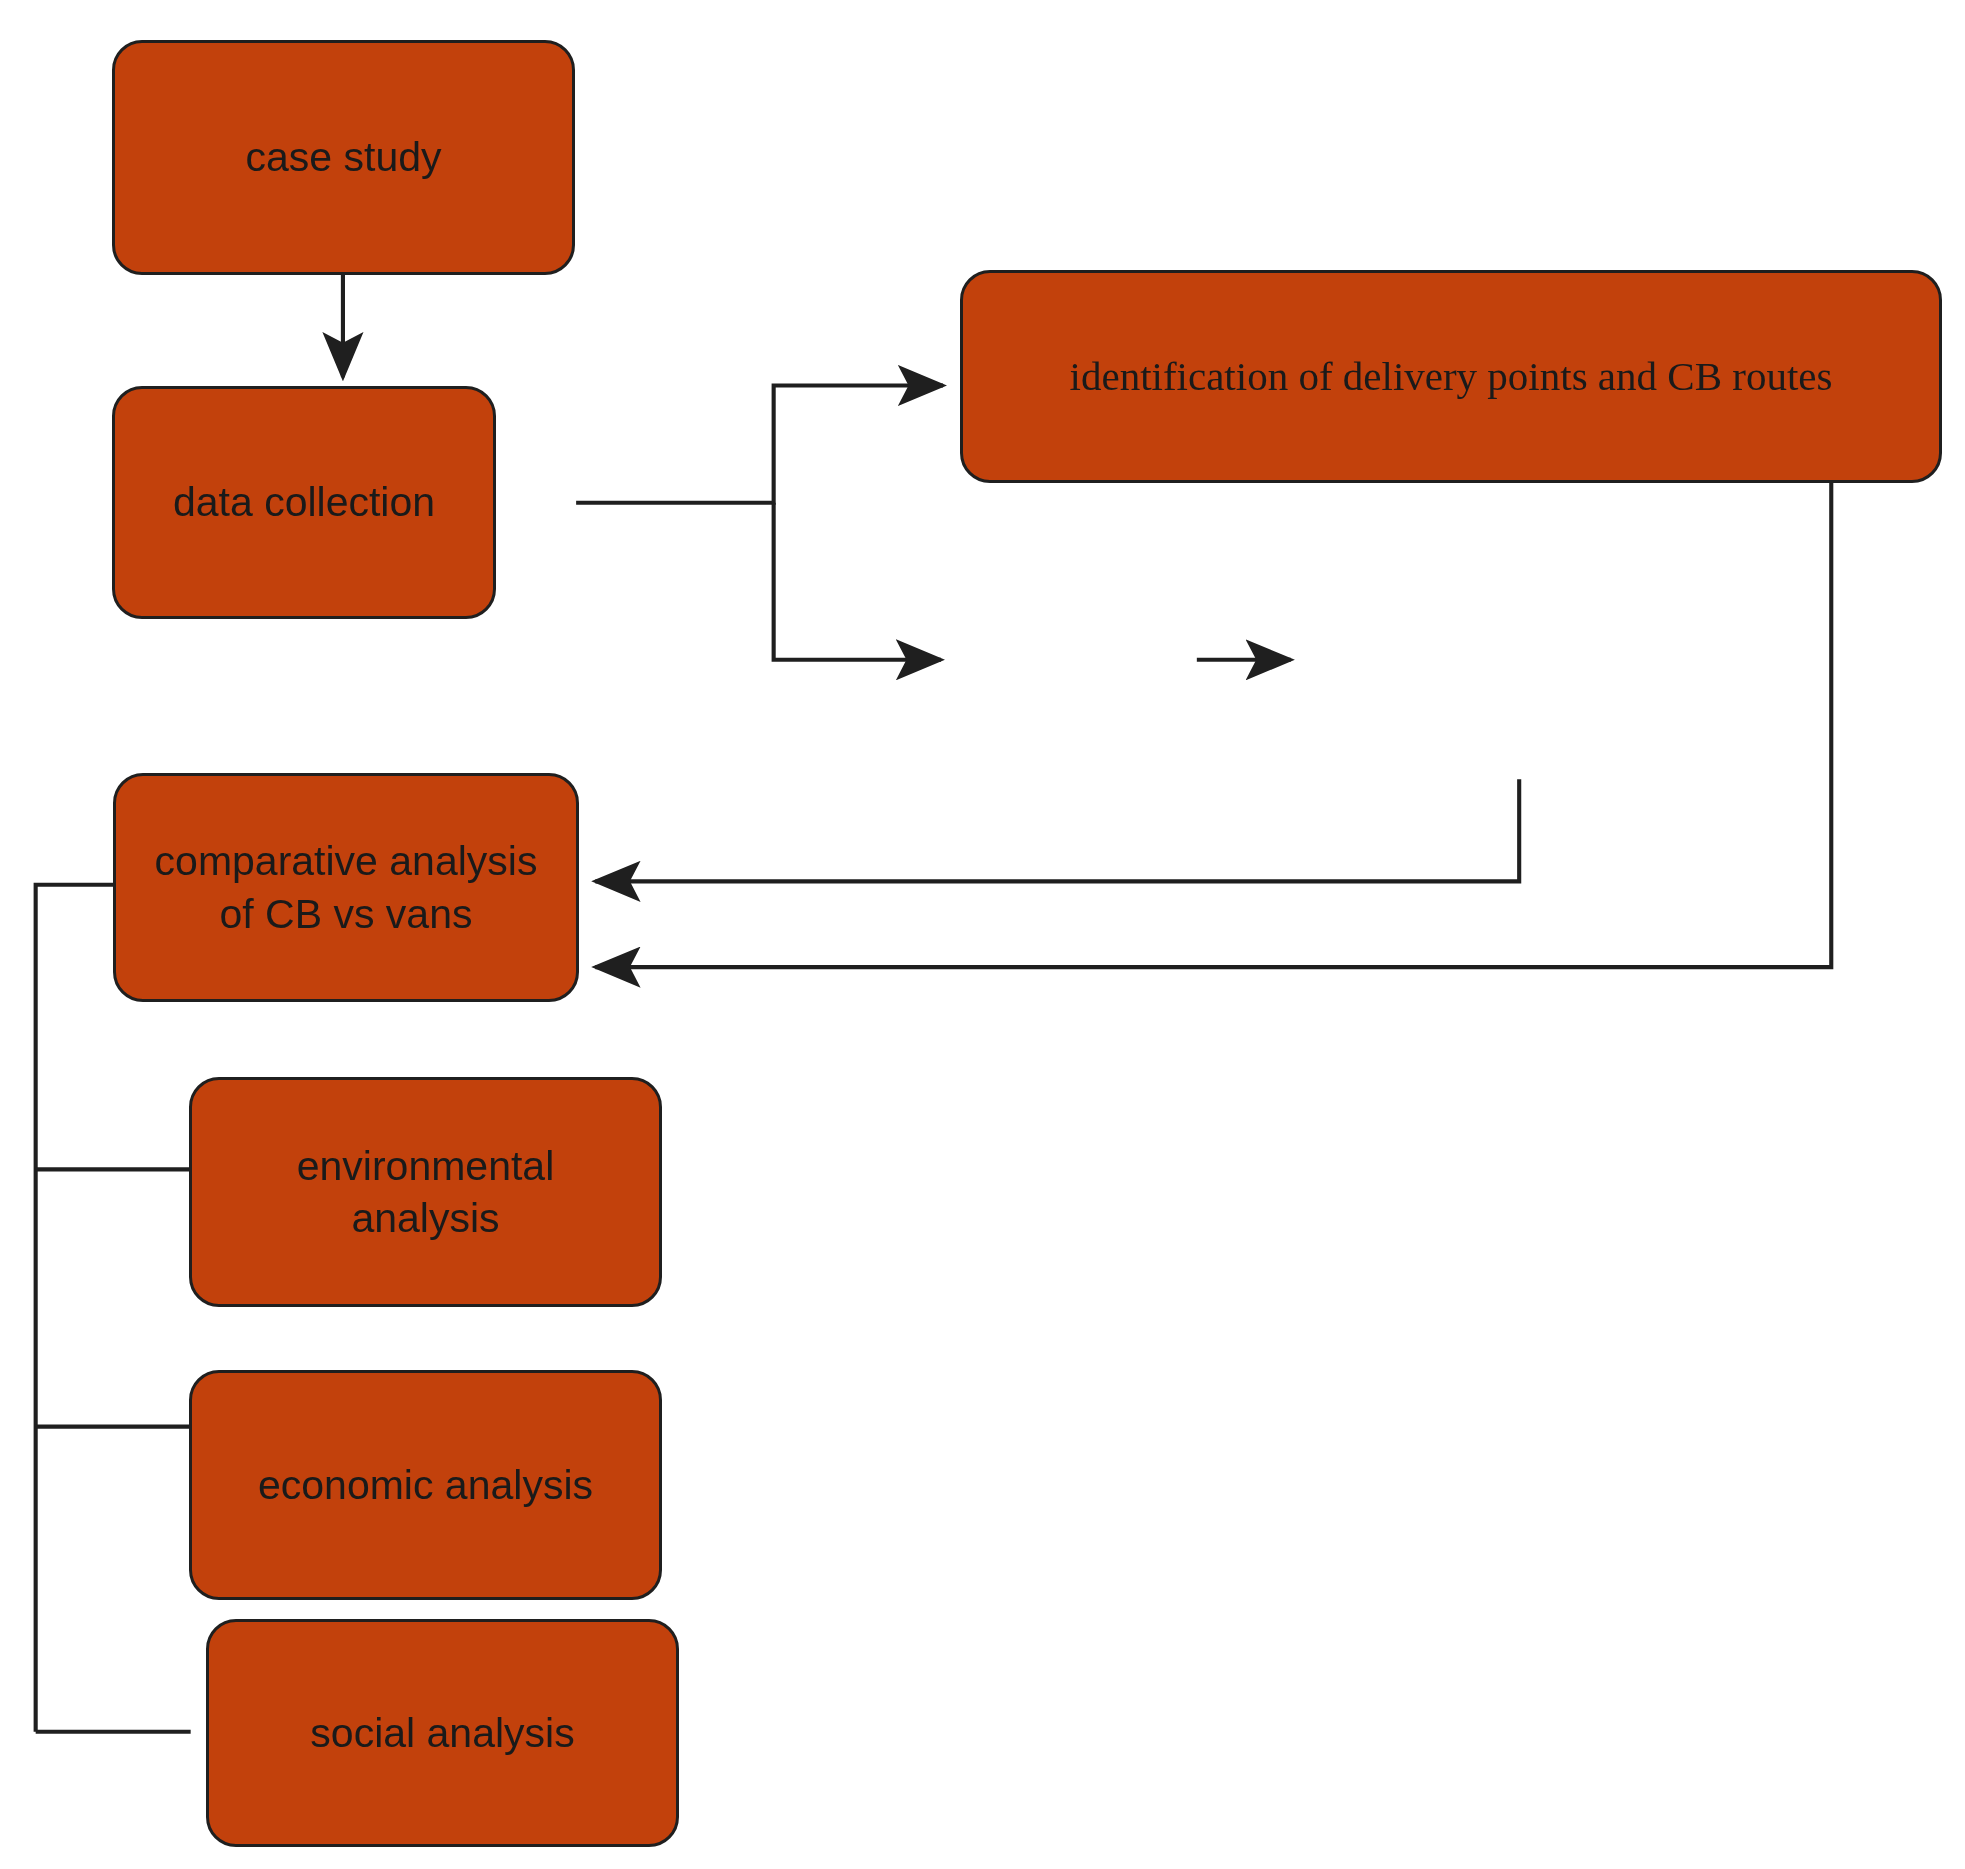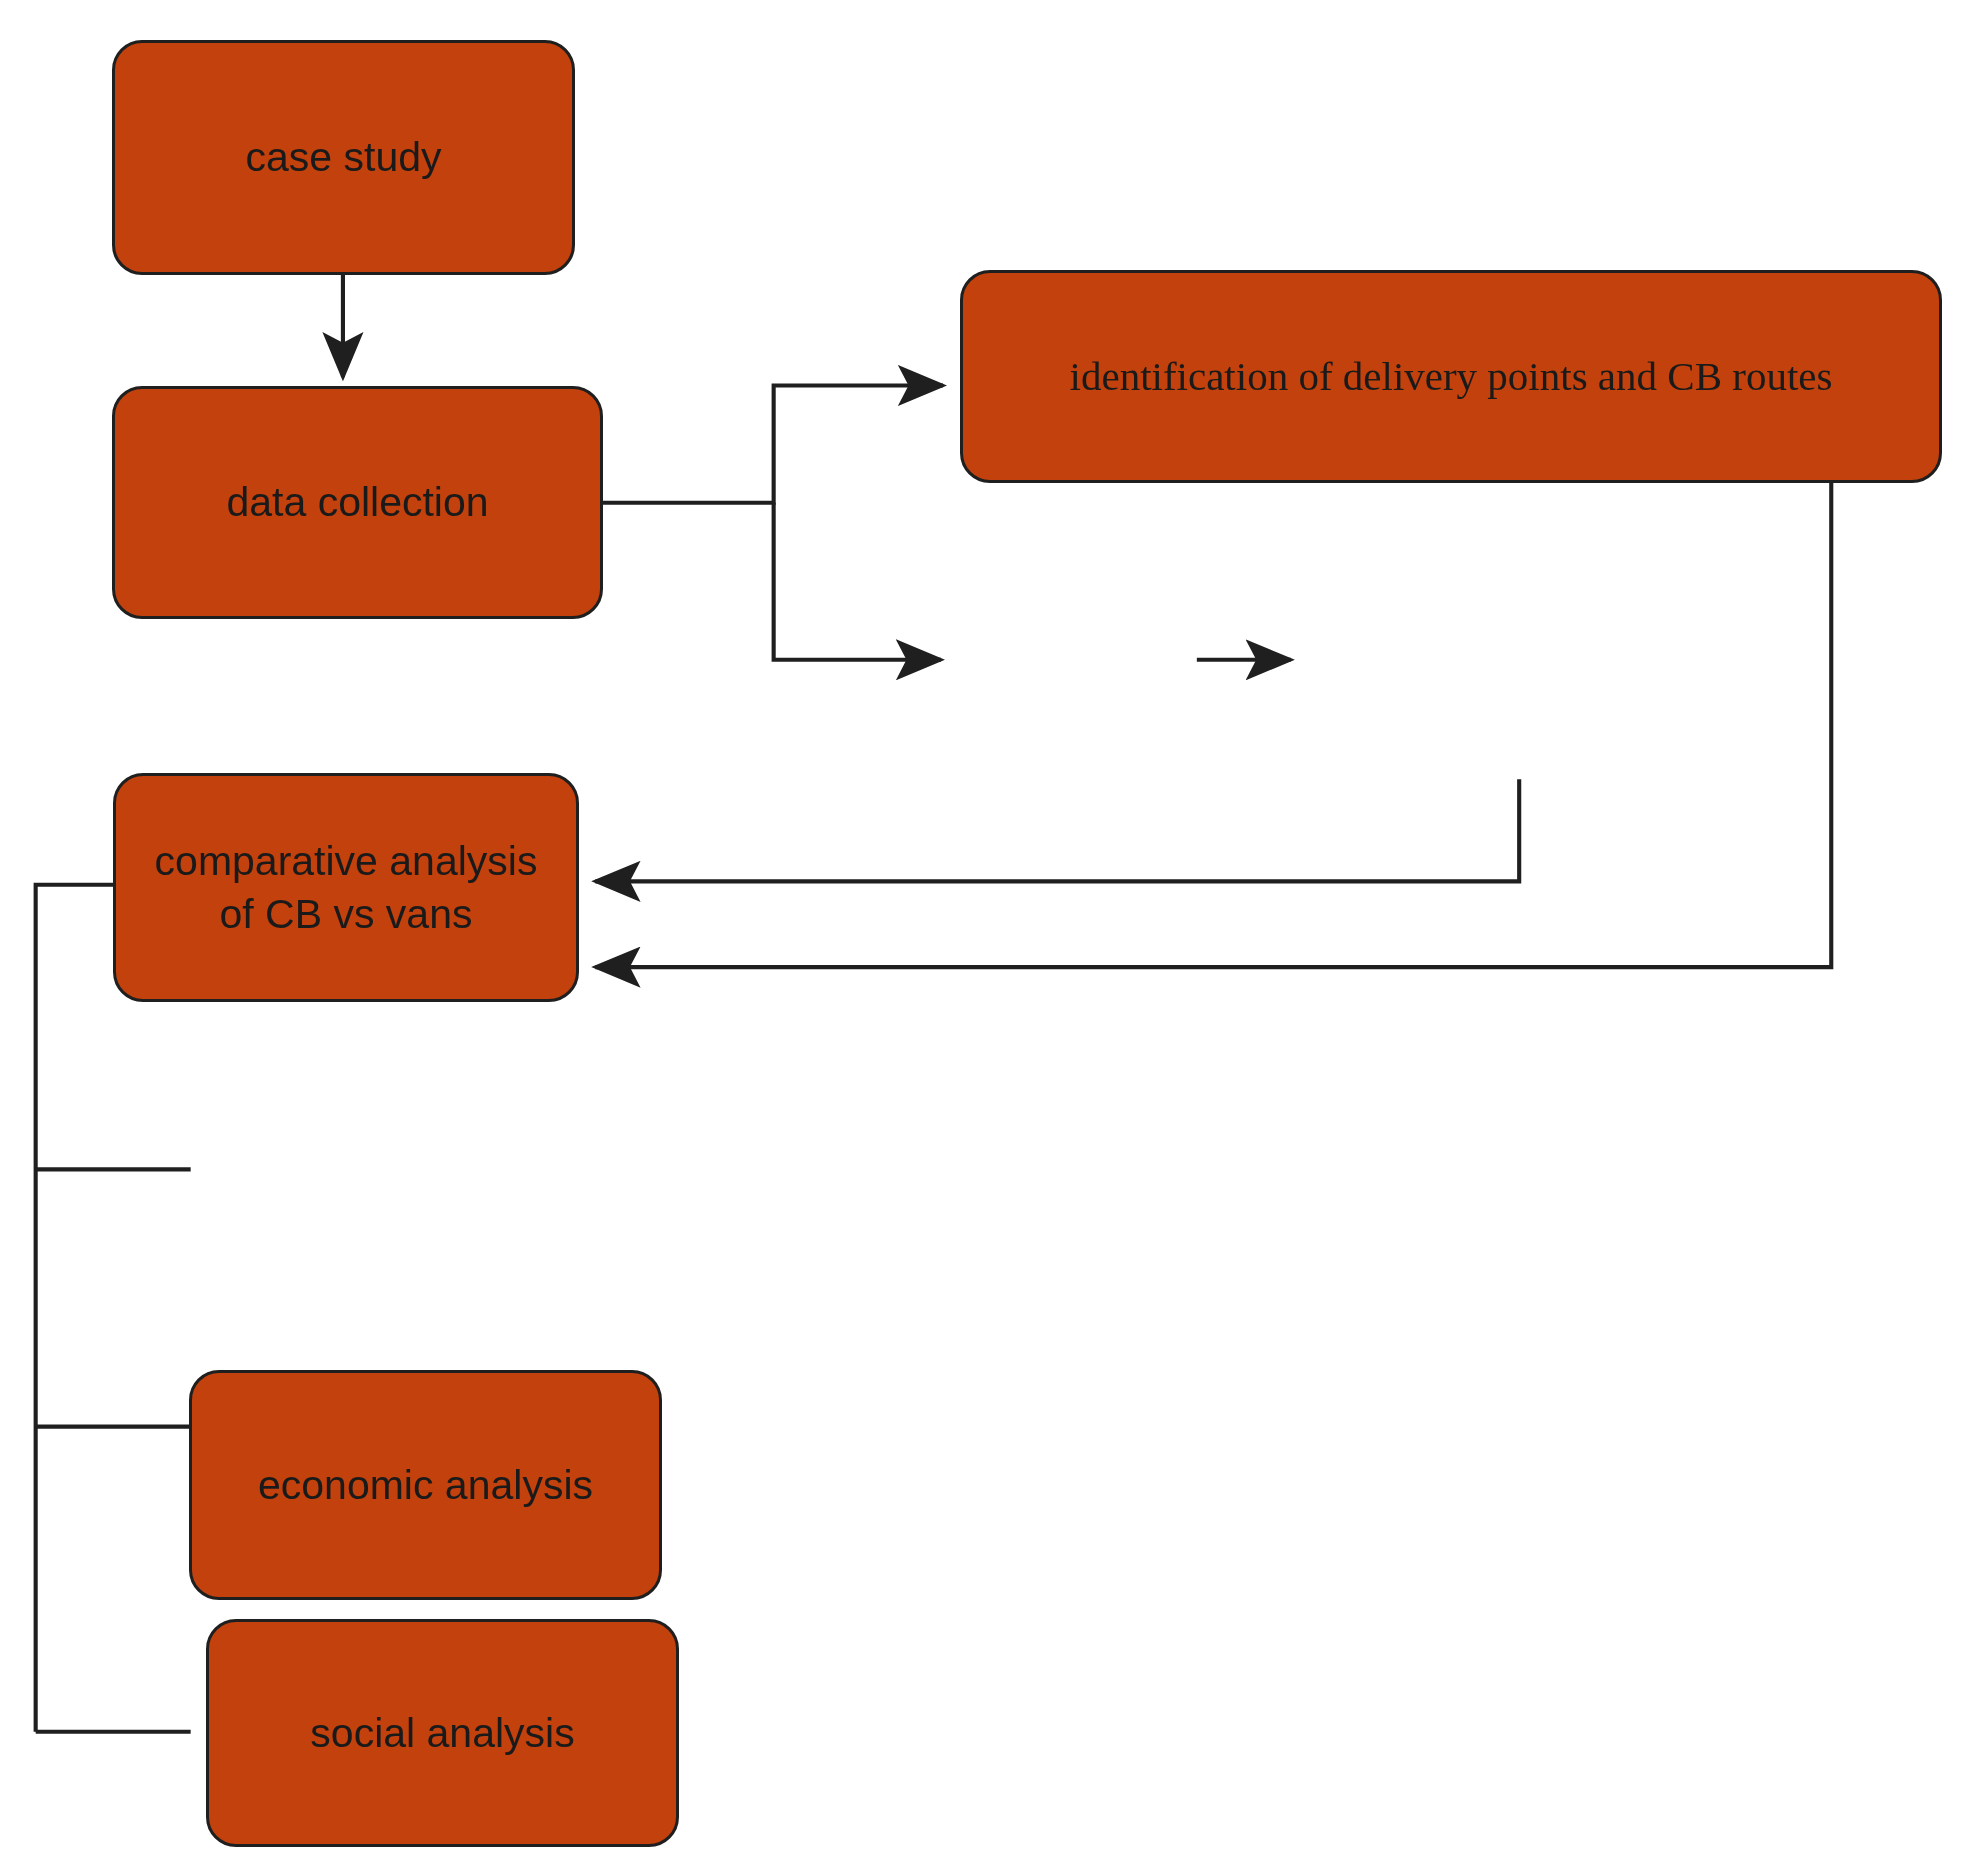--- a/index.html
+++ b/index.html
@@ -38,21 +38,21 @@
     font-size: 41px;
     line-height: 1.28;
     padding: 0 18px;
   }
   .node .label {
     display: block;
     white-space: pre-line;
   }
   
   #node-case-study      { left: 112px;  top: 40px;   width: 463px;  height: 235px; }
-  #node-data-collection { left: 112px;  top: 386px;  width: 491px;  height: 233px; }
+  #node-data-collection { left: 112px;  top: 386px;  width: 384px;  height: 233px; }
   #node-identification  { left: 960px; top: 270px;  width: 982px; height: 213px; font-family: Liberation Serif, serif; }
   #node-vrp             { left: 957px; top: 580px;  width: 240px;  height: 162px; }
   #node-vans-routes     { left: 1307px; top: 542px;  width: 420px;  height: 237px; }
   #node-comparative     { left: 113px;  top: 773px; width: 466px;  height: 229px; }
   #node-environmental   { left: 189px;  top: 1077px; width: 473px;  height: 230px; }
   #node-economic        { left: 189px;  top: 1348px; width: 473px;  height: 230px; margin-top: 22px; }
   #node-social          { left: 206px;  top: 1619px; width: 473px;  height: 228px; }
 </style>
 </head>
 <body>
@@ -96,20 +96,24 @@
     <span class="label">identification of delivery points and CB routes</span>
   </div>
 
 
 
   <div class="node" id="node-comparative">
     <span class="label">comparative analysis
 of CB vs vans</span>
   </div>
 
+  <div class="node" id="node-environmental">
+    <span class="label">environmental
+analysis</span>
+  </div>
 
   <div class="node" id="node-economic">
     <span class="label">economic analysis</span>
   </div>
 
   <div class="node" id="node-social">
     <span class="label">social analysis</span>
   </div>
 
 </div>

